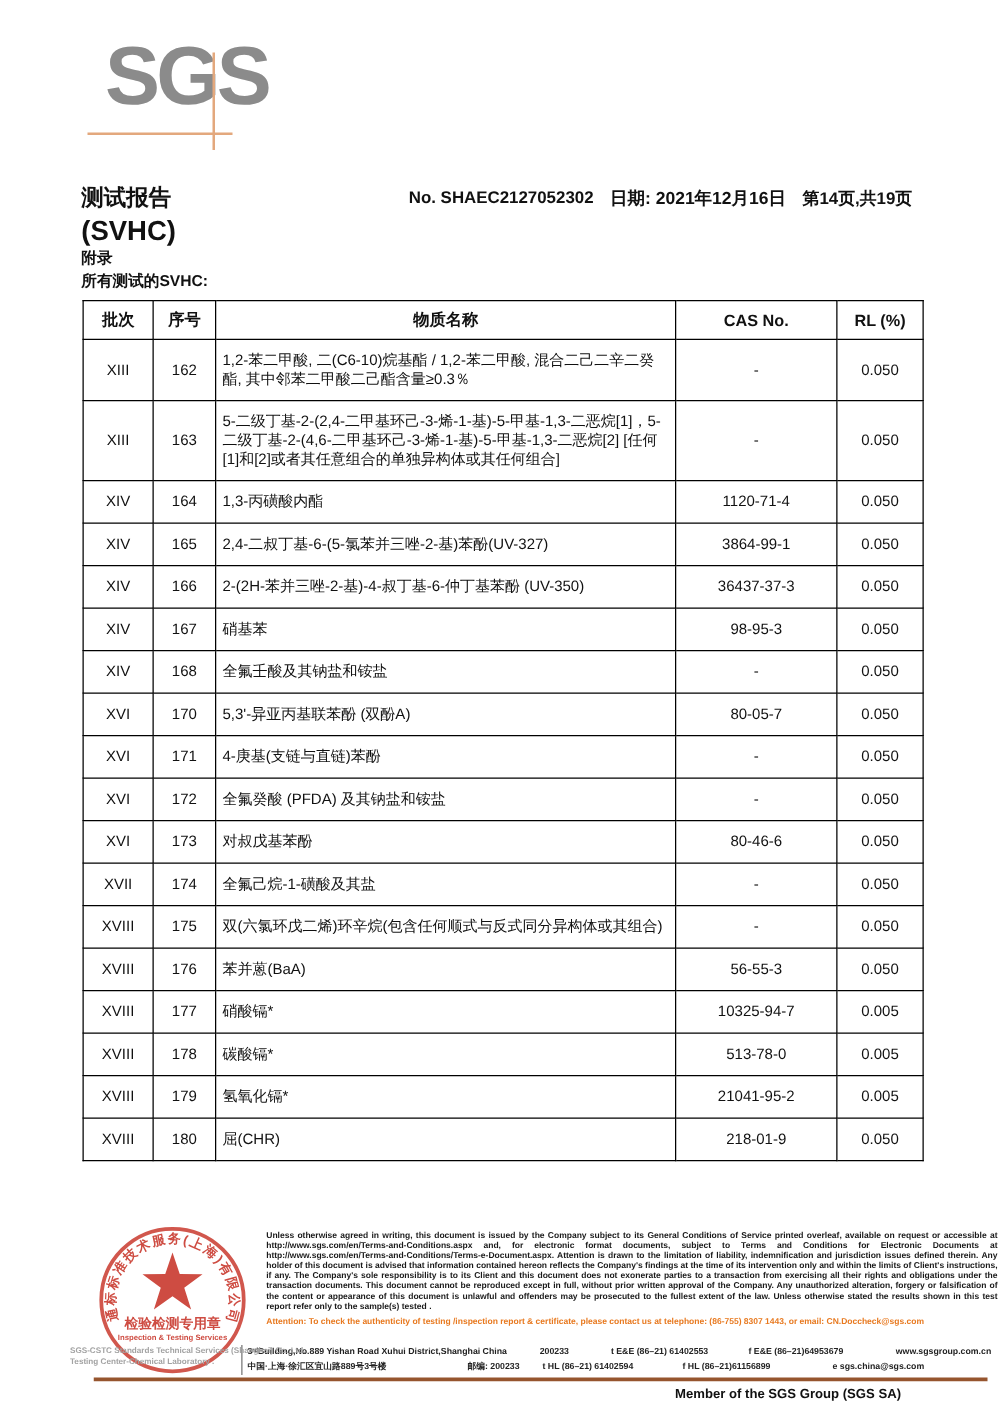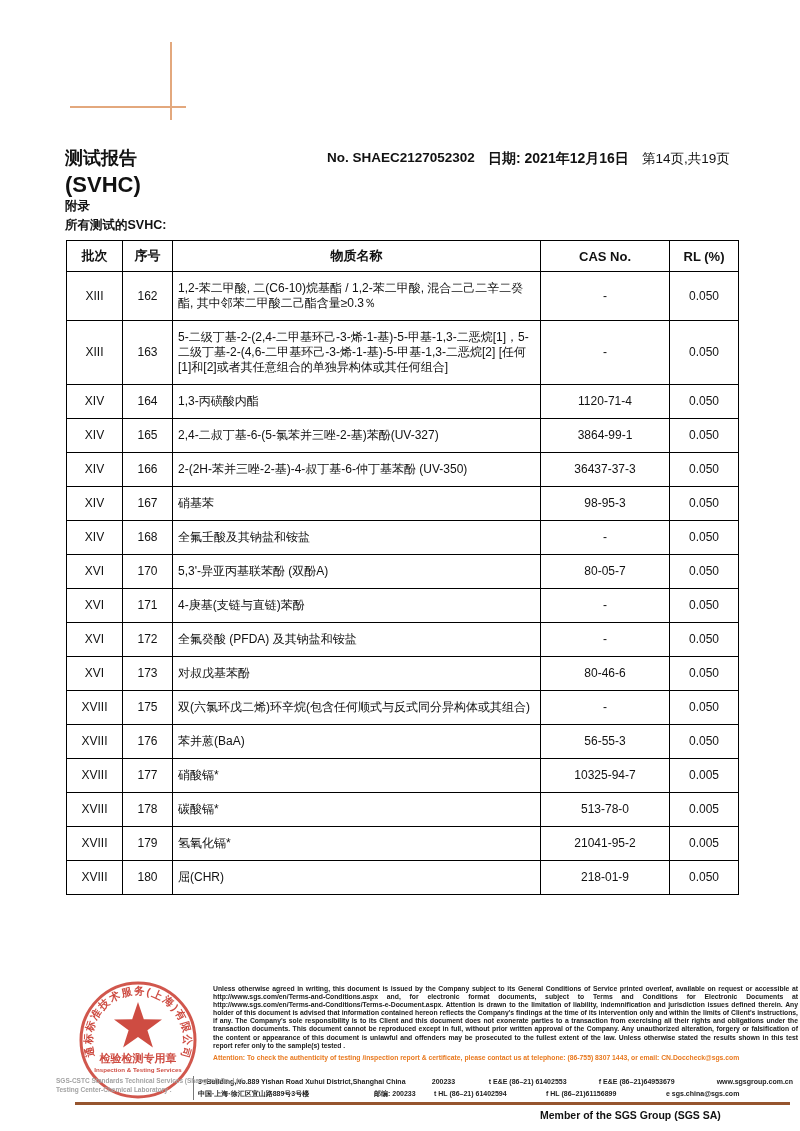--- a/index.html
+++ b/index.html
@@ -17,21 +17,21 @@
     font-family:"Liberation Sans",sans-serif;
   }
   .logo-hline { position:absolute; left:0px; top:76px; width:116px; height:2px; background:#e3a87d; }
   .logo-vline { position:absolute; left:100px; top:12px; width:2px; height:78px; background:#e3a87d; }
 
   
   .title1 { position:absolute; left:65px; top:146px; font-size:18px; font-weight:bold; }
   .title2 { position:absolute; left:65px; top:172px; font-size:22px; font-weight:bold; }
   .report-no { position:absolute; left:283px; top:150px; font-size:13.5px; font-weight:bold;padding-left:44px; }
   .date-line { position:absolute; left:488px; top:150px; font-size:14px; font-weight:bold; }
-  .page-line { position:absolute; left:642px; top:150px; font-size:13.5px; font-weight:normal; }
+  .page-line { position:absolute; left:642px; top:150px; font-size:13.5px; font-weight:bold; }
   .appendix  { position:absolute; left:65px; top:198px; font-size:12.5px; font-weight:bold; }
   .subtitle  { position:absolute; left:65px; top:217px; font-size:12.5px; font-weight:bold; }
 
   
   table.svhc {
     position:absolute; left:66px; top:240px; width:672px;
     border-collapse:collapse; table-layout:fixed;
   }
   table.svhc th, table.svhc td { border:1px solid #000; }
   table.svhc th {
@@ -75,20 +75,21 @@
   .stamp { position:absolute; left:76px; top:978px; width:126px; height:126px; }
   .stamp-company {
     position:absolute; left:56px; top:1076px; width:200px;
     font-size:6.5px; line-height:9px; color:#a3a3a3; font-weight:600; white-space:nowrap;
   }
 </style>
 </head>
 <body>
 
 <div class="logo-wrap">
+  <div class="logo-text">SGS</div>
   <div class="logo-hline"></div>
   <div class="logo-vline"></div>
 </div>
 
 <div class="title1">测试报告</div>
 <div class="title2">(SVHC)</div>
 <div class="report-no">No. SHAEC2127052302</div>
 <div class="date-line">日期: 2021年12月16日</div>
 <div class="page-line">第14页,共19页</div>
 <div class="appendix">附录</div>
@@ -195,20 +196,27 @@
       </tr>
 
       <tr>
         <td class="c">XVI</td>
         <td class="c">173</td>
         <td class="name">对叔戊基苯酚</td>
         <td class="c">80-46-6</td>
         <td class="c">0.050</td>
       </tr>
 
+      <tr>
+        <td class="c">XVII</td>
+        <td class="c">174</td>
+        <td class="name">全氟己烷-1-磺酸及其盐</td>
+        <td class="c">-</td>
+        <td class="c">0.050</td>
+      </tr>
 
       <tr>
         <td class="c">XVIII</td>
         <td class="c">175</td>
         <td class="name">双(六氯环戊二烯)环辛烷(包含任何顺式与反式同分异构体或其组合)</td>
         <td class="c">-</td>
         <td class="c">0.050</td>
       </tr>
 
       <tr>

